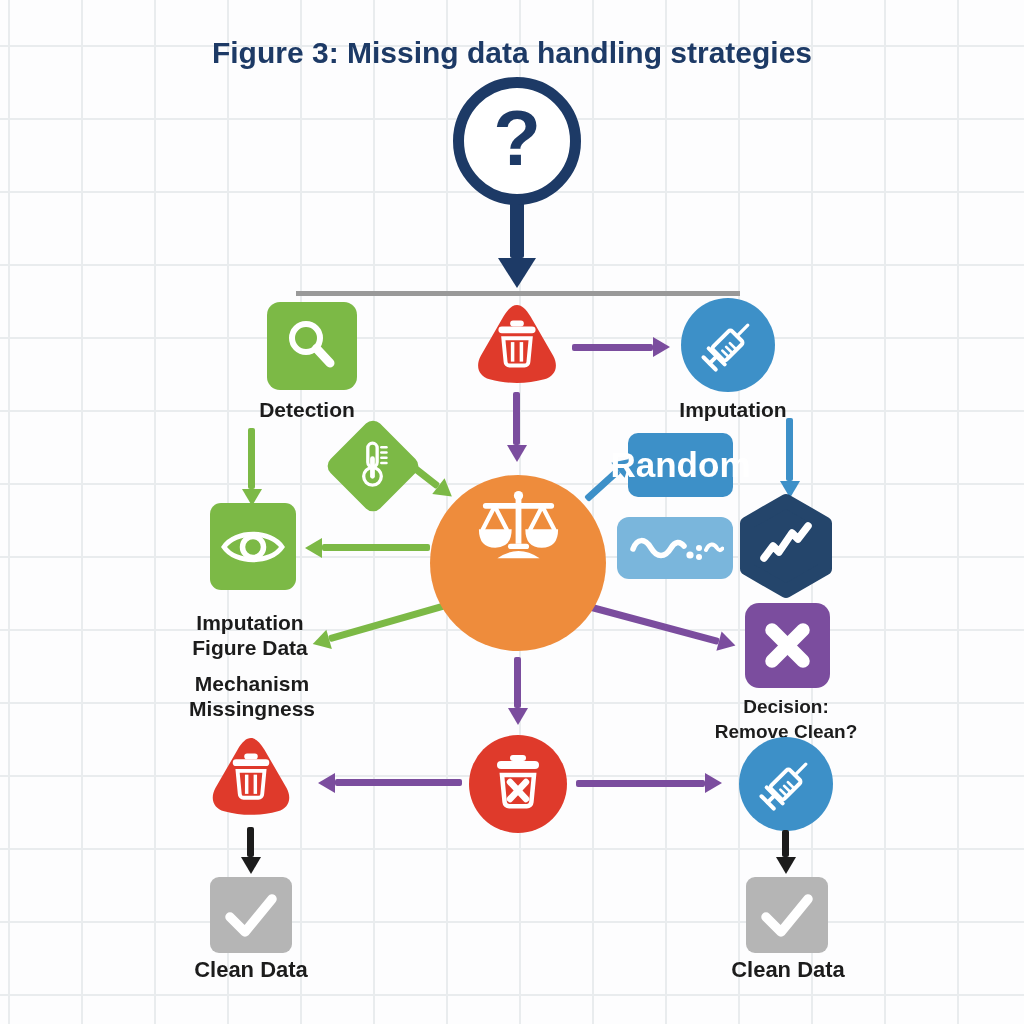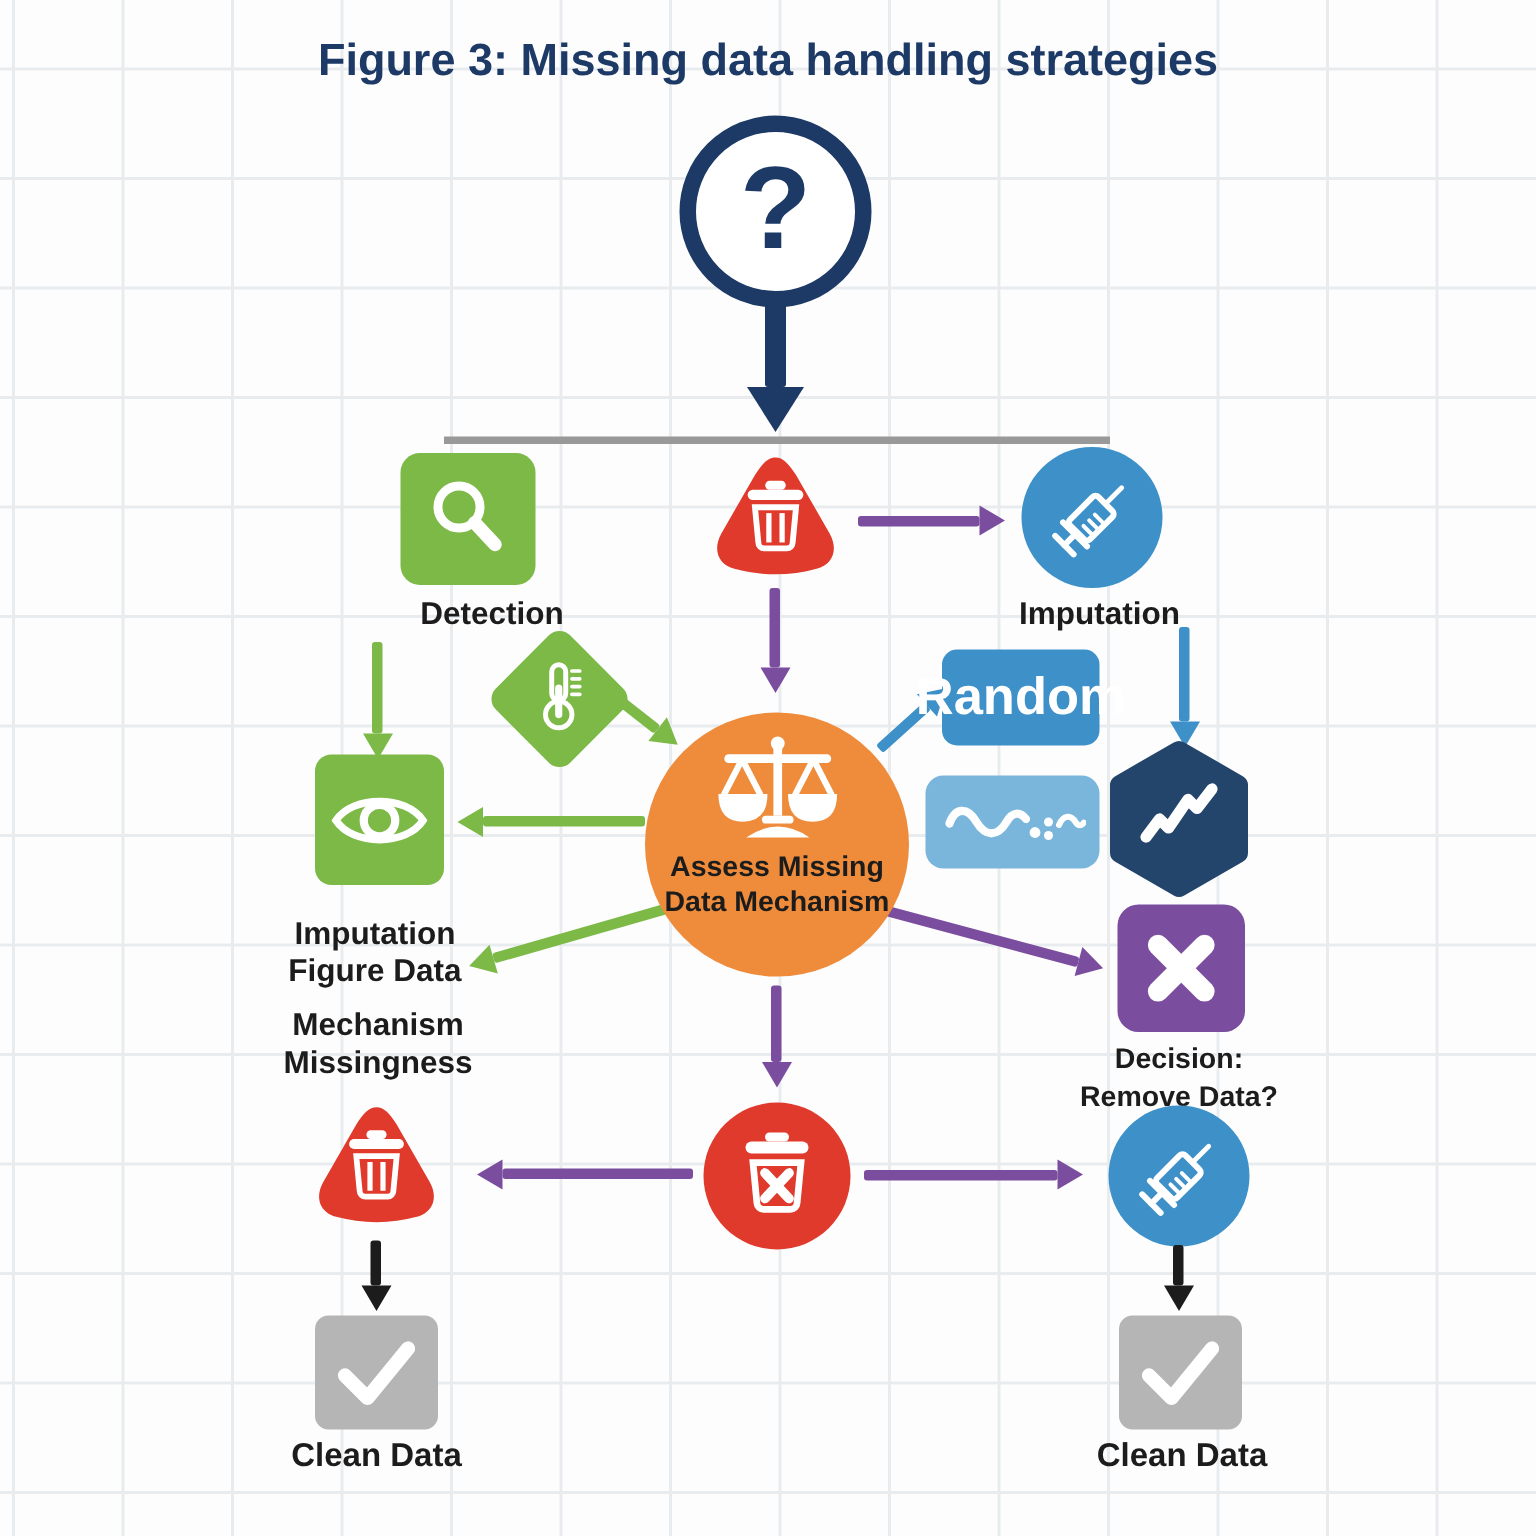--- a/index.html
+++ b/index.html
@@ -38,39 +38,39 @@
   .random-box{position:absolute;left:628px;top:433px;width:105px;height:64px;background:var(--blue);
     border-radius:10px;display:flex;align-items:center;justify-content:center;
     color:#fff;font-weight:700;font-size:35px;}
   .wave-box{position:absolute;left:617px;top:517px;width:116px;height:62px;background:var(--lightblue);
     border-radius:12px;display:flex;align-items:center;justify-content:center;}
   svg{display:block;}
 </style>
 </head>
 <body>
 
-<div class="lbl" style="left:0;top:24px;width:1024px;font-size:30px;color:#1d3a66;">Figure 3: Missing data handling strategies</div>
+<div class="lbl" style="left:0;top:36px;width:1024px;font-size:30px;color:#1d3a66;">Figure 3: Missing data handling strategies</div>
 
 <div class="arrow big" style="--ac:var(--navy);left:517px;top:183px;width:86px;transform:rotate(90deg);">
   <div class="shaft"></div>
     <div class="head"></div>
 </div>
 <div class="qcircle">
   <span class="qmark">?</span>
 </div>
 
 <div class="grayline"></div>
 
 <div class="sq" style="left:267px;top:302px;width:90px;height:88px;background:var(--green);">
   <svg width="74" height="72" viewBox="0 0 74 72">
     <circle cx="31" cy="28" r="14" fill="none" stroke="#fff" stroke-width="6"></circle>
     <line x1="41.5" y1="38.5" x2="55" y2="53" stroke="#fff" stroke-width="9" stroke-linecap="round"></line>
   </svg>
 </div>
-<div class="lbl" style="left:263px;top:398px;width:130px;font-size:21px;">Detection</div>
+<div class="lbl" style="left:242px;top:398px;width:130px;font-size:21px;">Detection</div>
 
 <svg class="abs" style="left:464px;top:302px;" width="106" height="88" viewBox="0 0 104 90">
   <path d="M52,3 C57,3 61,7 66,15 L89,55 C95,66 91,76 80,79 C62,84 42,84 24,79 C13,76 9,66 15,55 L38,15 C43,7 47,3 52,3 Z" fill="var(--red)"></path>
   <g transform="translate(29,19)">
     <rect x="16" y="0" width="14" height="6" rx="3" fill="#fff"></rect>
     <rect x="4" y="6" width="38" height="7" rx="3.5" fill="#fff"></rect>
     <path d="M9,18 h28 l-2.3,24 a4,4 0 0 1 -4,4 h-15.4 a4,4 0 0 1 -4,-4 z" fill="none" stroke="#fff" stroke-width="4"></path>
     <line x1="18.5" y1="22" x2="18.5" y2="42" stroke="#fff" stroke-width="3.6"></line>
     <line x1="27.5" y1="22" x2="27.5" y2="42" stroke="#fff" stroke-width="3.6"></line>
   </g>
@@ -158,24 +158,20 @@
     <circle cx="36" cy="6.5" r="3.5" fill="#fff"></circle>
     <rect x="33.8" y="6" width="4.4" height="37" fill="#fff"></rect>
     <rect x="9" y="12" width="54" height="4.4" rx="2.2" fill="#fff"></rect>
     <path d="M18,14.5 L9,32 M18,14.5 L27,32" stroke="#fff" stroke-width="3.2" fill="none" stroke-linecap="round"></path>
     <path d="M6,32 Q6,46 18.4,46 Q30.8,46 30.8,32 Z" fill="#fff"></path>
     <path d="M54,14.5 L45,32 M54,14.5 L63,32" stroke="#fff" stroke-width="3.2" fill="none" stroke-linecap="round"></path>
     <path d="M41.2,32 Q41.2,46 53.6,46 Q66,46 66,32 Z" fill="#fff"></path>
     <rect x="28" y="43" width="16" height="4" rx="2" fill="#fff"></rect>
     <path d="M20,54 q16,-11 32,0 z" fill="#fff"></path>
   </svg>
-  <div class="assess-text">
-    <span class="ln">Assess Missing</span>
-    <span class="ln">Data Mechanism</span>
-  </div>
 </div>
 
 <div class="arrow" style="--ac:var(--green);left:430px;top:537px;width:125px;transform:rotate(180deg);">
   <div class="shaft"></div>
     <div class="head"></div>
 </div>
 
 <div class="sq" style="left:210px;top:503px;width:86px;height:87px;background:var(--green);border-radius:11px;">
   <svg width="70" height="60" viewBox="0 0 70 60">
     <path d="M6,30 C17,13 53,13 64,30 C53,47 17,47 6,30 Z" fill="none" stroke="#fff" stroke-width="5"></path>
@@ -206,21 +202,21 @@
 </div>
 
 <div class="sq" style="left:745px;top:603px;width:85px;height:85px;background:var(--purple);border-radius:14px;">
   <svg width="85" height="85" viewBox="0 0 85 85">
     <line x1="27" y1="27" x2="58" y2="58" stroke="#fff" stroke-width="13.5" stroke-linecap="round"></line>
     <line x1="58" y1="27" x2="27" y2="58" stroke="#fff" stroke-width="13.5" stroke-linecap="round"></line>
   </svg>
 </div>
 <div class="lbl" style="left:705px;top:694px;width:162px;font-size:19px;line-height:25px;">
   <span class="ln">Decision:</span>
-  <span class="ln">Remove Data?</span>
+  <span class="ln">Remove Clean?</span>
 </div>
 
 <svg class="abs" style="left:201px;top:730px;" width="100" height="97" viewBox="0 0 104 90">
   <path d="M52,3 C57,3 61,7 66,15 L89,55 C95,66 91,76 80,79 C62,84 42,84 24,79 C13,76 9,66 15,55 L38,15 C43,7 47,3 52,3 Z" fill="var(--red)"></path>
   <g transform="translate(29,19)">
     <rect x="16" y="0" width="14" height="6" rx="3" fill="#fff"></rect>
     <rect x="4" y="6" width="38" height="7" rx="3.5" fill="#fff"></rect>
     <path d="M9,18 h28 l-2.3,24 a4,4 0 0 1 -4,4 h-15.4 a4,4 0 0 1 -4,-4 z" fill="none" stroke="#fff" stroke-width="4"></path>
     <line x1="18.5" y1="22" x2="18.5" y2="42" stroke="#fff" stroke-width="3.6"></line>
     <line x1="27.5" y1="22" x2="27.5" y2="42" stroke="#fff" stroke-width="3.6"></line>

